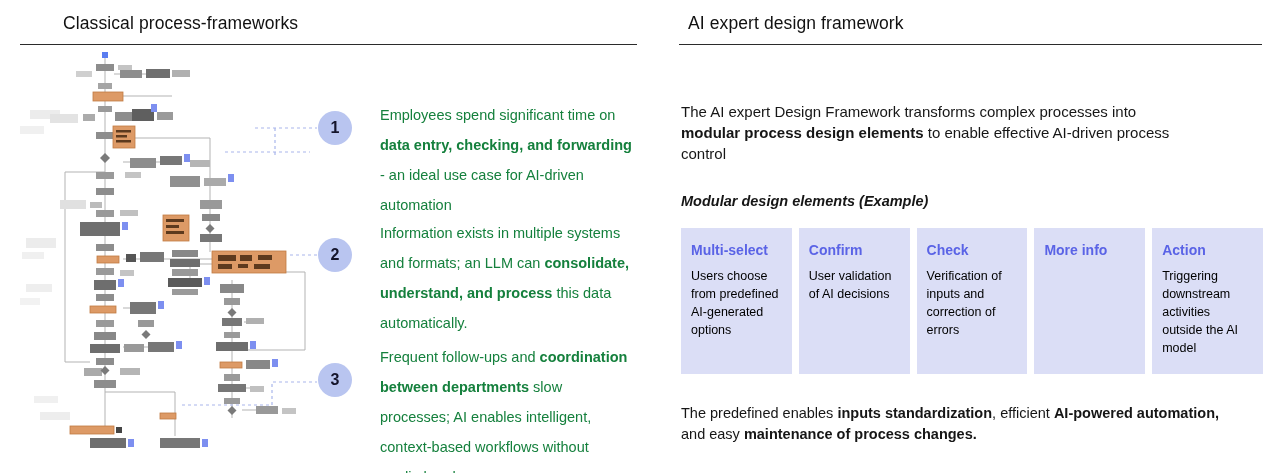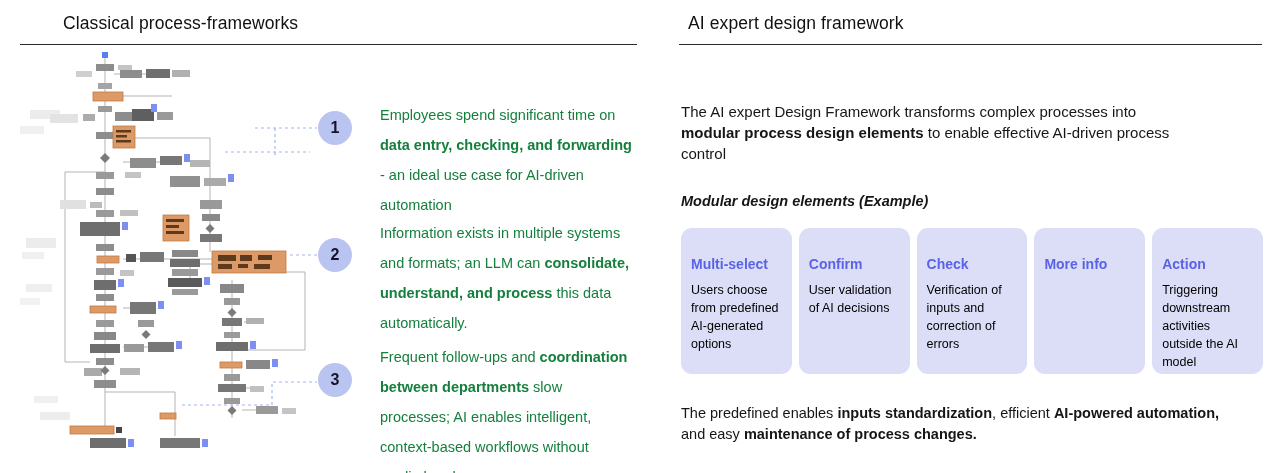--- a/index.html
+++ b/index.html
@@ -30,21 +30,21 @@
     font-size:16px;font-weight:700;color:#14142b;}
   .point-text{position:absolute;left:380px;width:252px;font-size:14.5px;line-height:30px;color:#15803d;}
   .point-text b,.rich b{font-weight:700;}
   #badge-1{top:111px;} #badge-2{top:238px;} #badge-3{top:363px;}
   #point-1{top:100px;} #point-2{top:218px;} #point-3{top:342px;}
 
   
   #intro{position:absolute;left:681px;top:95px;width:510px;font-size:15px;line-height:21px;margin-top:6px;}
   #elements-heading{position:absolute;left:681px;top:193px;font-size:14.5px;font-weight:700;font-style:italic;}
   #cards{position:absolute;left:681px;top:228px;width:582px;display:flex;gap:7px;}
-  .card{width:132px;height:146px;background:var(--card-bg);padding:28px 10px 8px 10px;border-radius:11px;}
+  .card{width:132px;height:146px;background:var(--card-bg);padding:14px 10px 8px 10px;}
   .card-title{font-size:14px;font-weight:700;color:var(--accent);margin-bottom:9px;}
   .card-body{font-size:12.5px;line-height:18px;color:#000000;}
   #outro{position:absolute;left:681px;top:403px;width:540px;font-size:14.5px;line-height:21px;}
 </style>
 </head>
 <body>
 
 <div class="stage">
 
   <div class="col-title" id="left-title">Classical process-frameworks</div>

